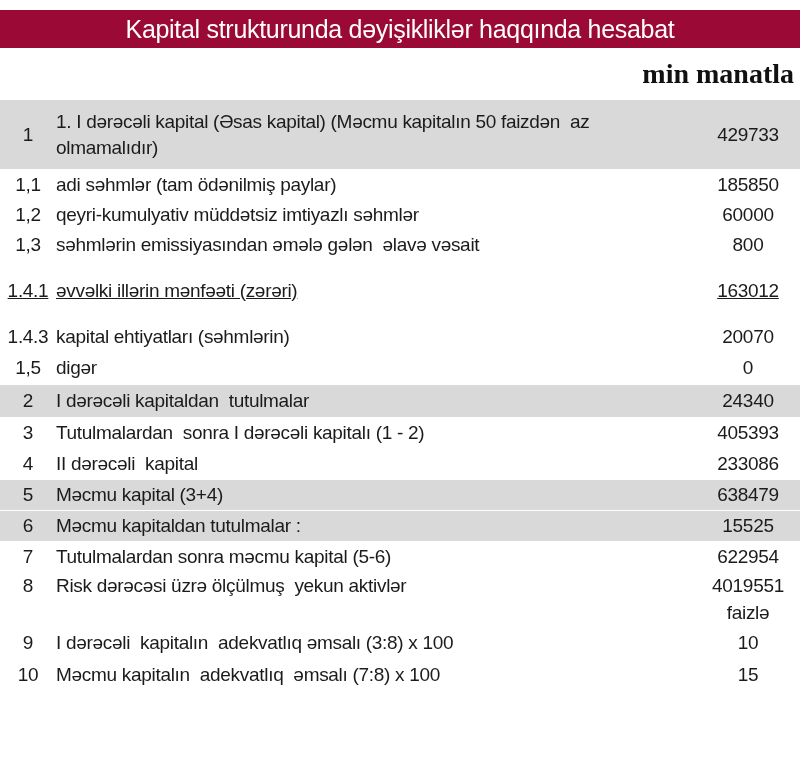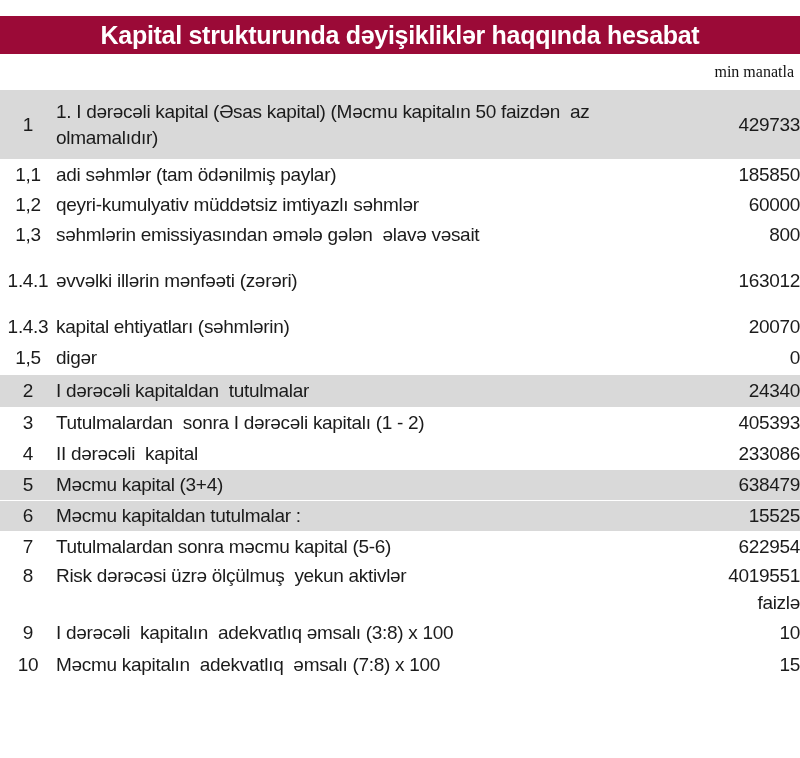--- a/index.html
+++ b/index.html
@@ -13,40 +13,40 @@
     color: #1b1b1b;
     -webkit-font-smoothing: antialiased;
   }
   .page {
     width: 800px;
     height: 758px;
     overflow: hidden;
     background: #ffffff;
   }
   .title-bar {
-    margin-top: 16px;
+    margin-top: 10px;
     height: 38px;
     background: var(--header-bg, #9B0A37);
     color: #ffffff;
     display: flex;
     align-items: center;
     justify-content: center;
-    font-weight: bold;
+    font-weight: normal;
     font-size: 25px;
     letter-spacing: -0.3px;
   }
   .unit-note {
-    height: 35px;
+    height: 51px;
     display: flex;
     align-items: center;
     justify-content: flex-end;
     padding-right: 6px;
     font-family: "Liberation Serif", serif;
-    font-weight: normal;
-    font-size: 16px;
+    font-weight: bold;
+    font-size: 28px;
     color: #111111;
   }
   table.report {
     width: 100%;
     border-collapse: collapse;
     table-layout: fixed;
     font-size: 19px;
     letter-spacing: -0.3px;
   }
   table.report td {
@@ -58,21 +58,21 @@
     width: 56px;
     text-align: center;
   }
   td.c-label {
     padding-left: 6px;
     padding-right: 4px;
     white-space: pre-wrap;
   }
   td.c-val {
     width: 104px;
-    text-align: right;
+    text-align: center;
   }
   tr.hl {
     background: var(--row-highlight, #D9D9D9);
     border-top: 1px solid #ffffff;
     border-bottom: 1px solid #ffffff;
   }
 </style>
 </head>
 <body>
 
@@ -99,21 +99,21 @@
         <tr style="height: 30px;">
           <td class="c-no">1,2</td>
           <td class="c-label">qeyri-kumulyativ müddətsiz imtiyazlı səhmlər</td>
           <td class="c-val">60000</td>
         </tr>
         <tr style="height: 30px;">
           <td class="c-no">1,3</td>
           <td class="c-label">səhmlərin emissiyasından əmələ gələn  əlavə vəsait</td>
           <td class="c-val">800</td>
         </tr>
-        <tr style="height: 62px;">
+        <tr style="height: 62px; text-decoration: underline;">
           <td class="c-no">1.4.1</td>
           <td class="c-label">əvvəlki illərin mənfəəti (zərəri)</td>
           <td class="c-val">163012</td>
         </tr>
         <tr style="height: 30px;">
           <td class="c-no">1.4.3</td>
           <td class="c-label">kapital ehtiyatları (səhmlərin)</td>
           <td class="c-val">20070</td>
         </tr>
         <tr style="height: 33px;">

